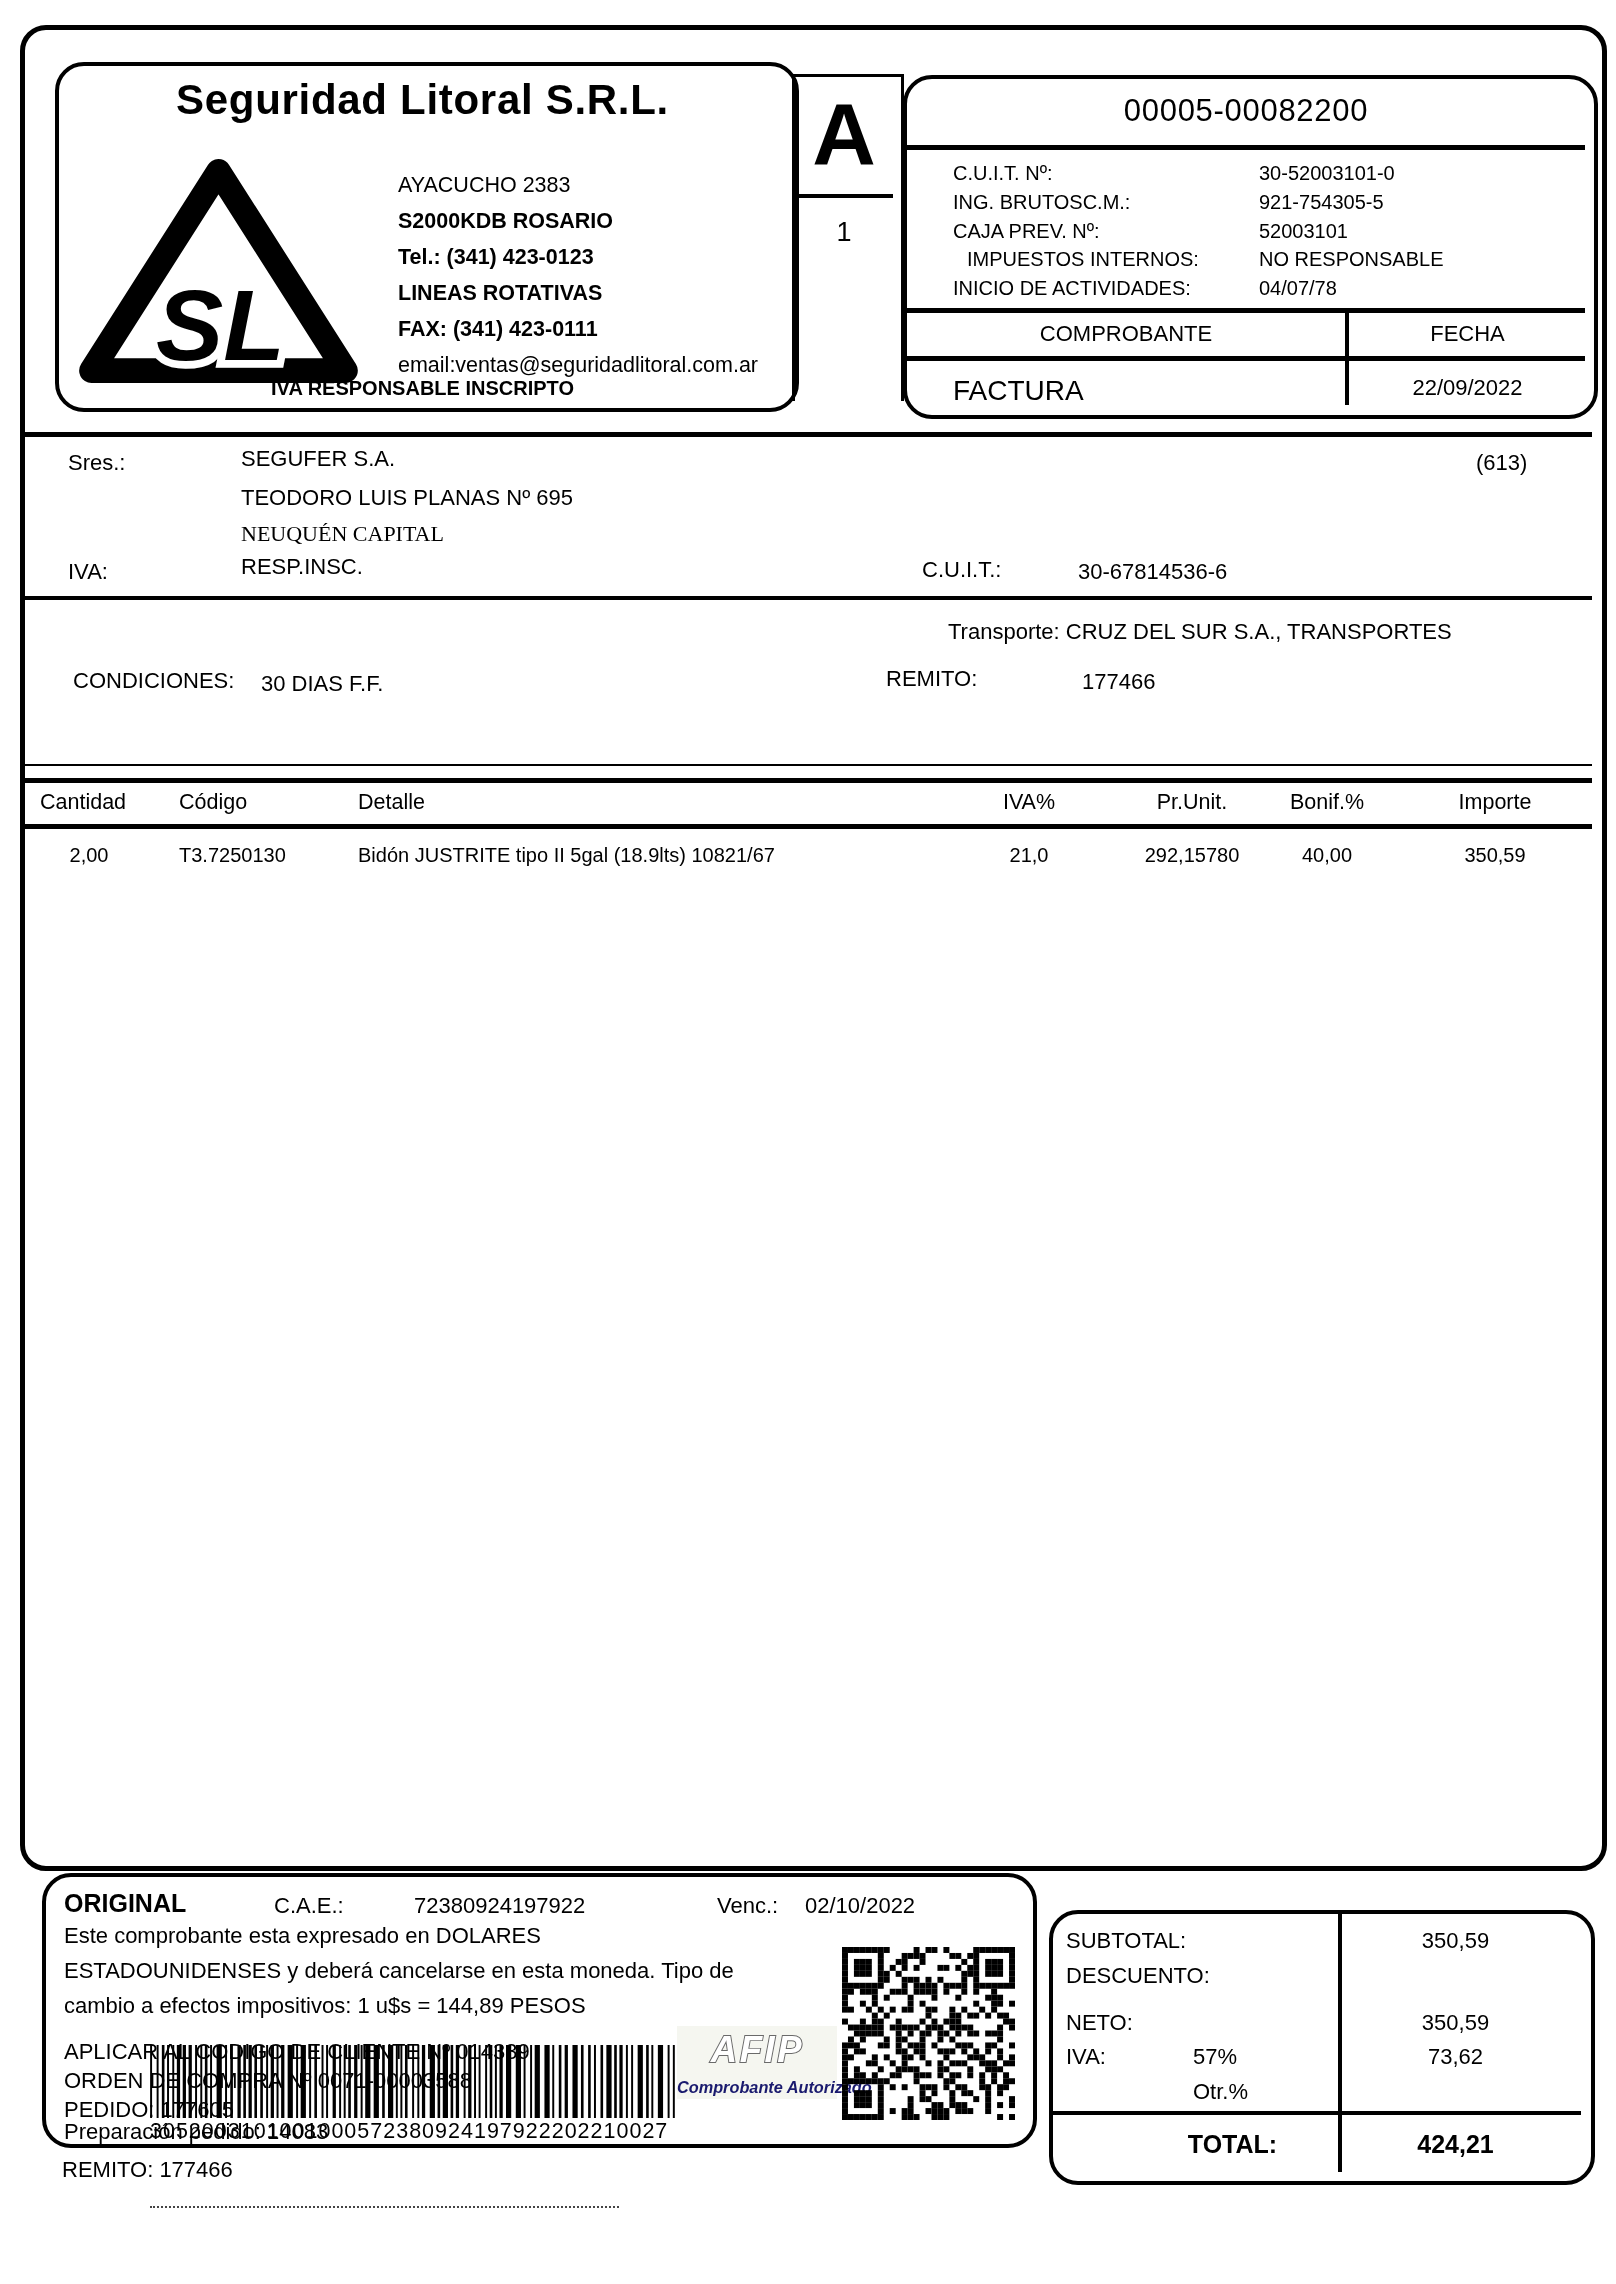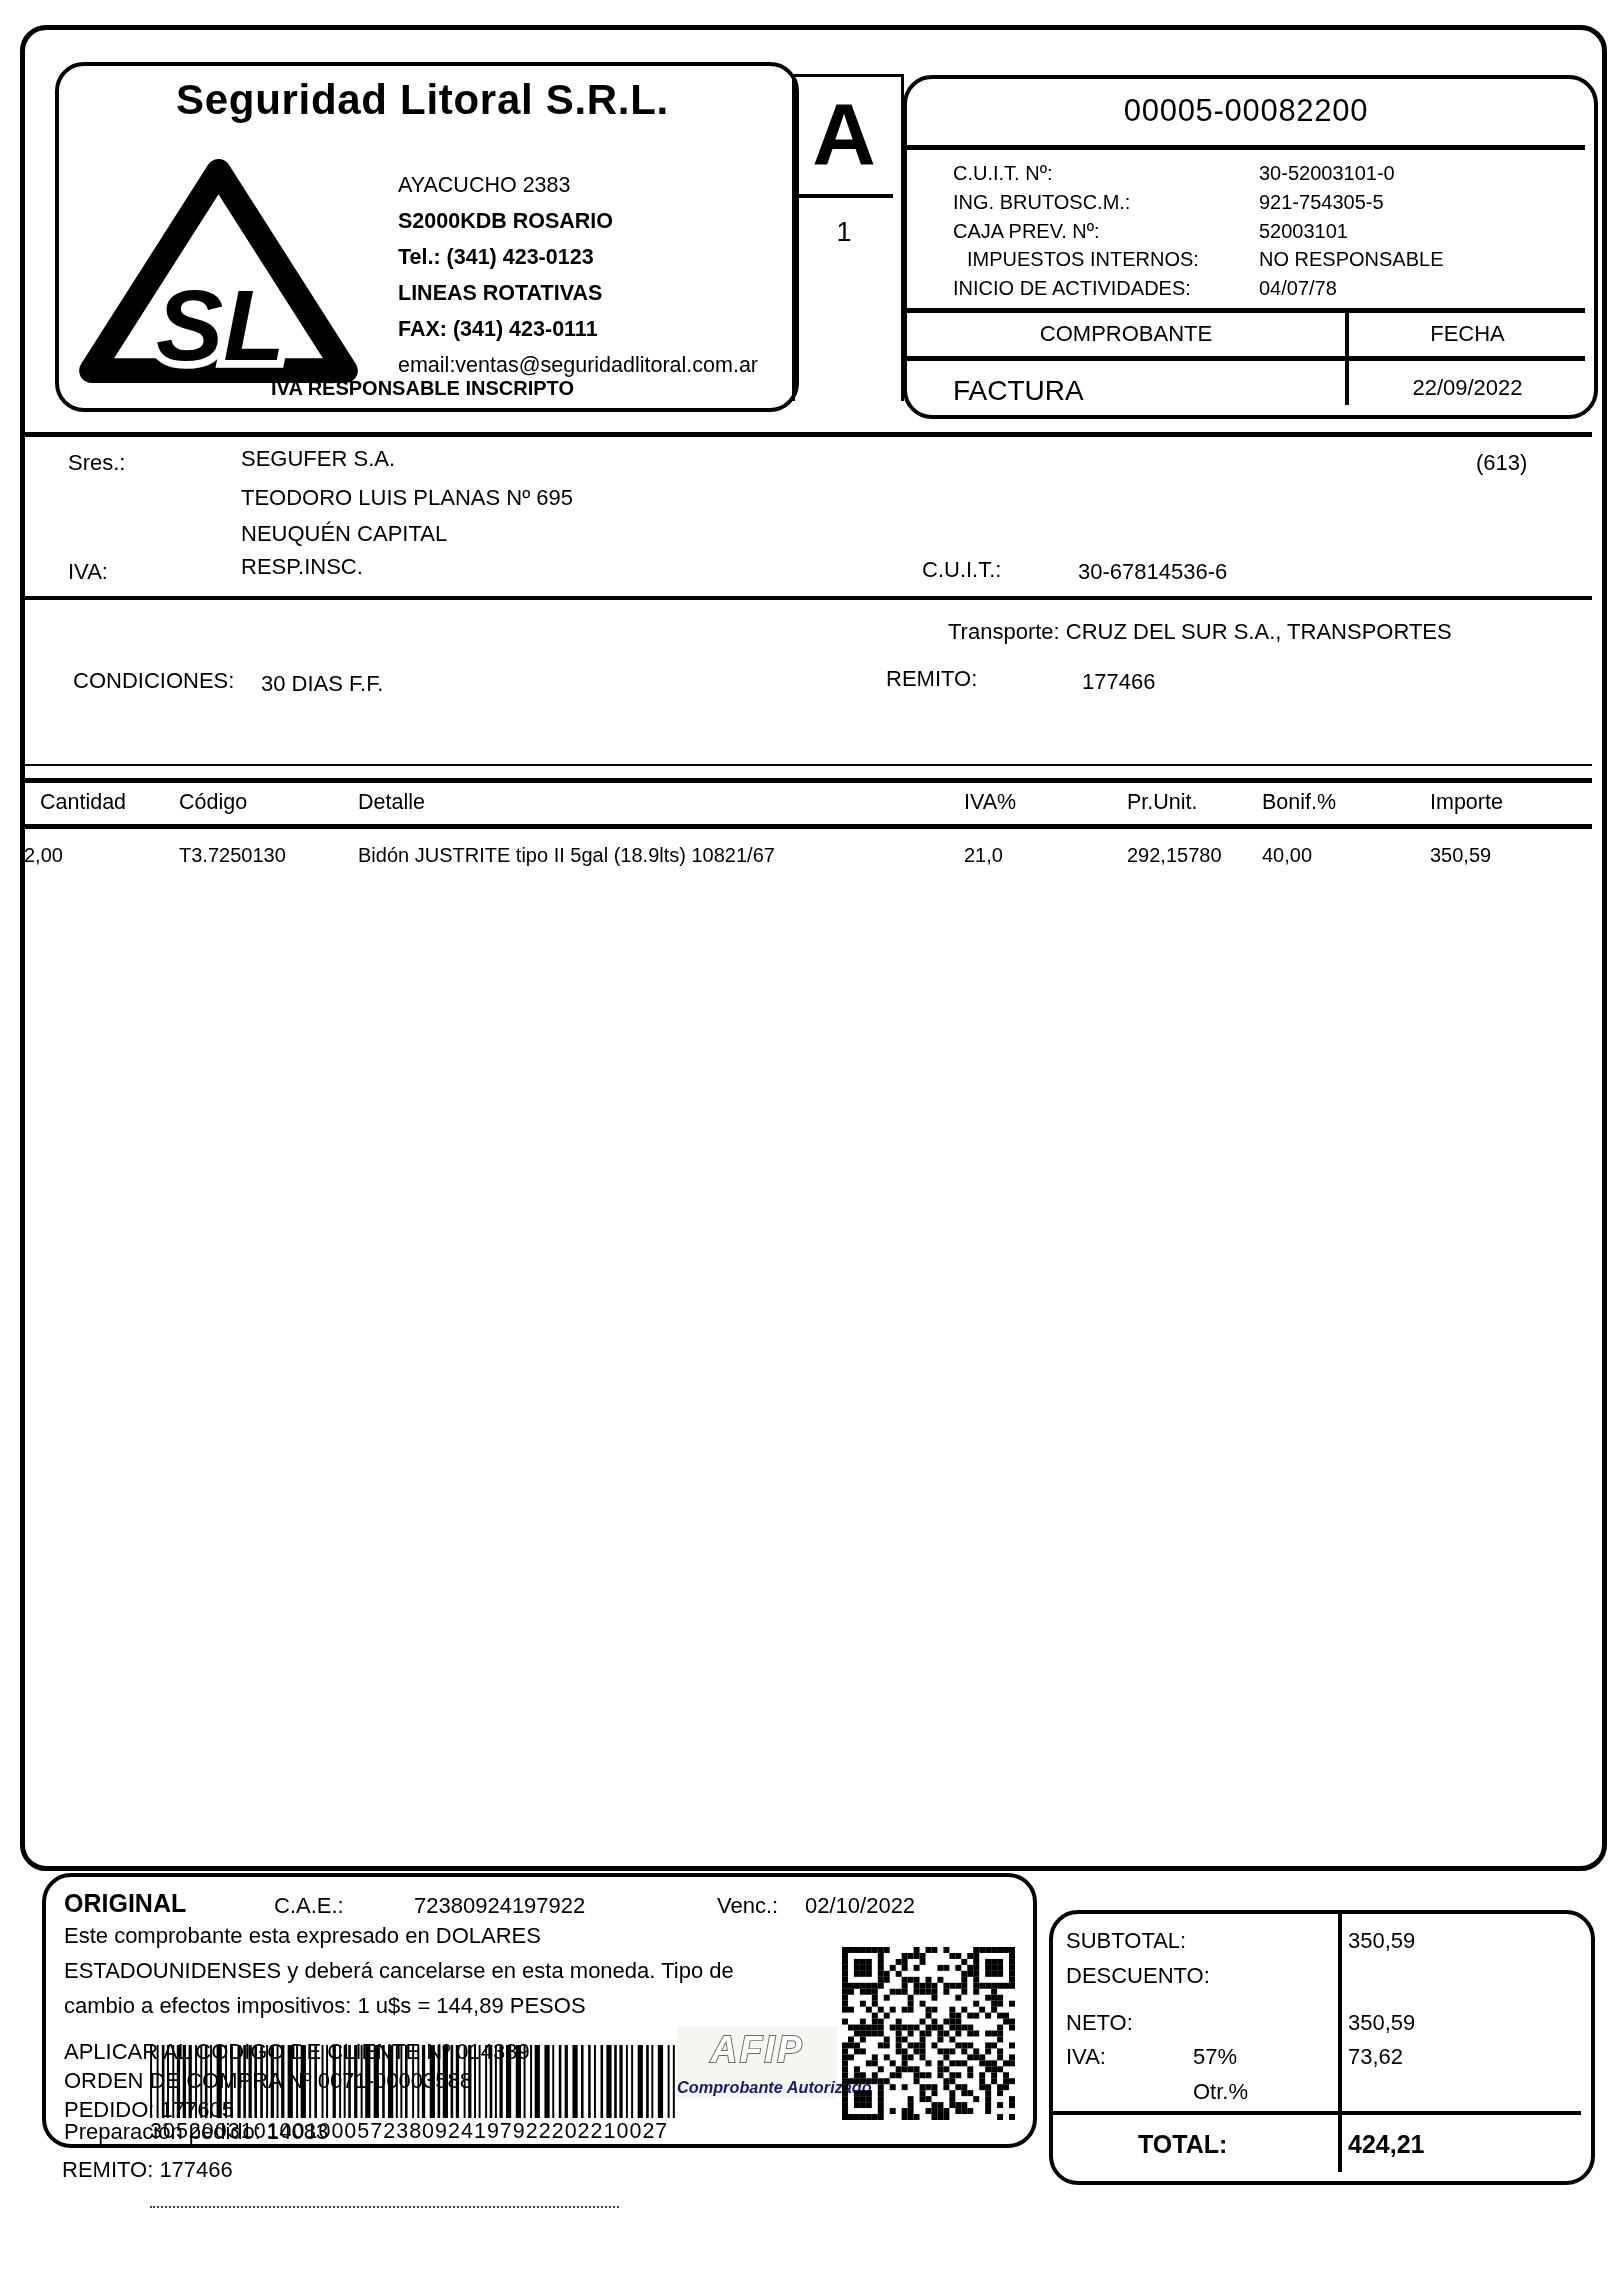--- a/index.html
+++ b/index.html
@@ -3,21 +3,21 @@
 <meta charset="utf-8">
 <style>
   html,body{margin:0;padding:0;background:#e8e8e8;}
   .page{position:relative;width:1616px;height:2284px;background:#ffffff;
         font-family:"Liberation Sans","DejaVu Sans",sans-serif;color:#000;
         font-size:22px;overflow:hidden;}
   .abs{position:absolute;white-space:nowrap;}
   .b{font-weight:bold;}
   .line{position:absolute;background:#000;}
   .box{position:absolute;border:4.6px solid #000;border-radius:29px;background:#fff;}
-  .r{text-align:left;}
+  .r{text-align:center;}
   .c{text-align:center;}
   .addr div{height:36px;line-height:36px;font-size:21.5px;}
   .addr div:nth-child(2),.addr div:nth-child(3),
   .addr div:nth-child(4),.addr div:nth-child(5){font-weight:bold;}
   .fieldrow span{position:absolute;font-size:20px;}
 </style>
 </head>
 <body>
 
 <div class="page">
@@ -87,21 +87,21 @@
   <div class="line" style="left:25px;top:432px;width:1567px;height:5.2px;"></div>
   <div class="line" style="left:25px;top:596px;width:1567px;height:3.9px;"></div>
   <div class="line" style="left:25px;top:764px;width:1567px;height:2px;"></div>
   <div class="line" style="left:25px;top:778px;width:1567px;height:5.2px;"></div>
   <div class="line" style="left:25px;top:824px;width:1567px;height:5.2px;"></div>
 
   <div class="abs" style="left:68px;top:450px;">Sres.:</div>
   <div class="abs" style="left:241px;top:446px;">SEGUFER S.A.</div>
   <div class="abs" style="left:1476px;top:450px;">(613)</div>
   <div class="abs" style="left:241px;top:485px;">TEODORO LUIS PLANAS Nº 695</div>
-  <div class="abs" style="left:241px;top:521px;">NEUQUÉN CAPITAL</div>
+  <div class="abs" style="left:241px;top:521px;font-family:Liberation Serif, serif;">NEUQUÉN CAPITAL</div>
   <div class="abs" style="left:68px;top:559px;">IVA:</div>
   <div class="abs" style="left:241px;top:554px;">RESP.INSC.</div>
   <div class="abs" style="left:922px;top:557px;">C.U.I.T.:</div>
   <div class="abs" style="left:1078px;top:559px;">30-67814536-6</div>
 
   <div class="abs" style="left:948px;top:619px;">
     <span>Transporte: </span><span>CRUZ DEL SUR S.A., TRANSPORTES</span>
   </div>
   <div class="abs" style="left:73px;top:668px;">CONDICIONES:</div>
   <div class="abs" style="left:261px;top:671px;">30 DIAS F.F.</div>

